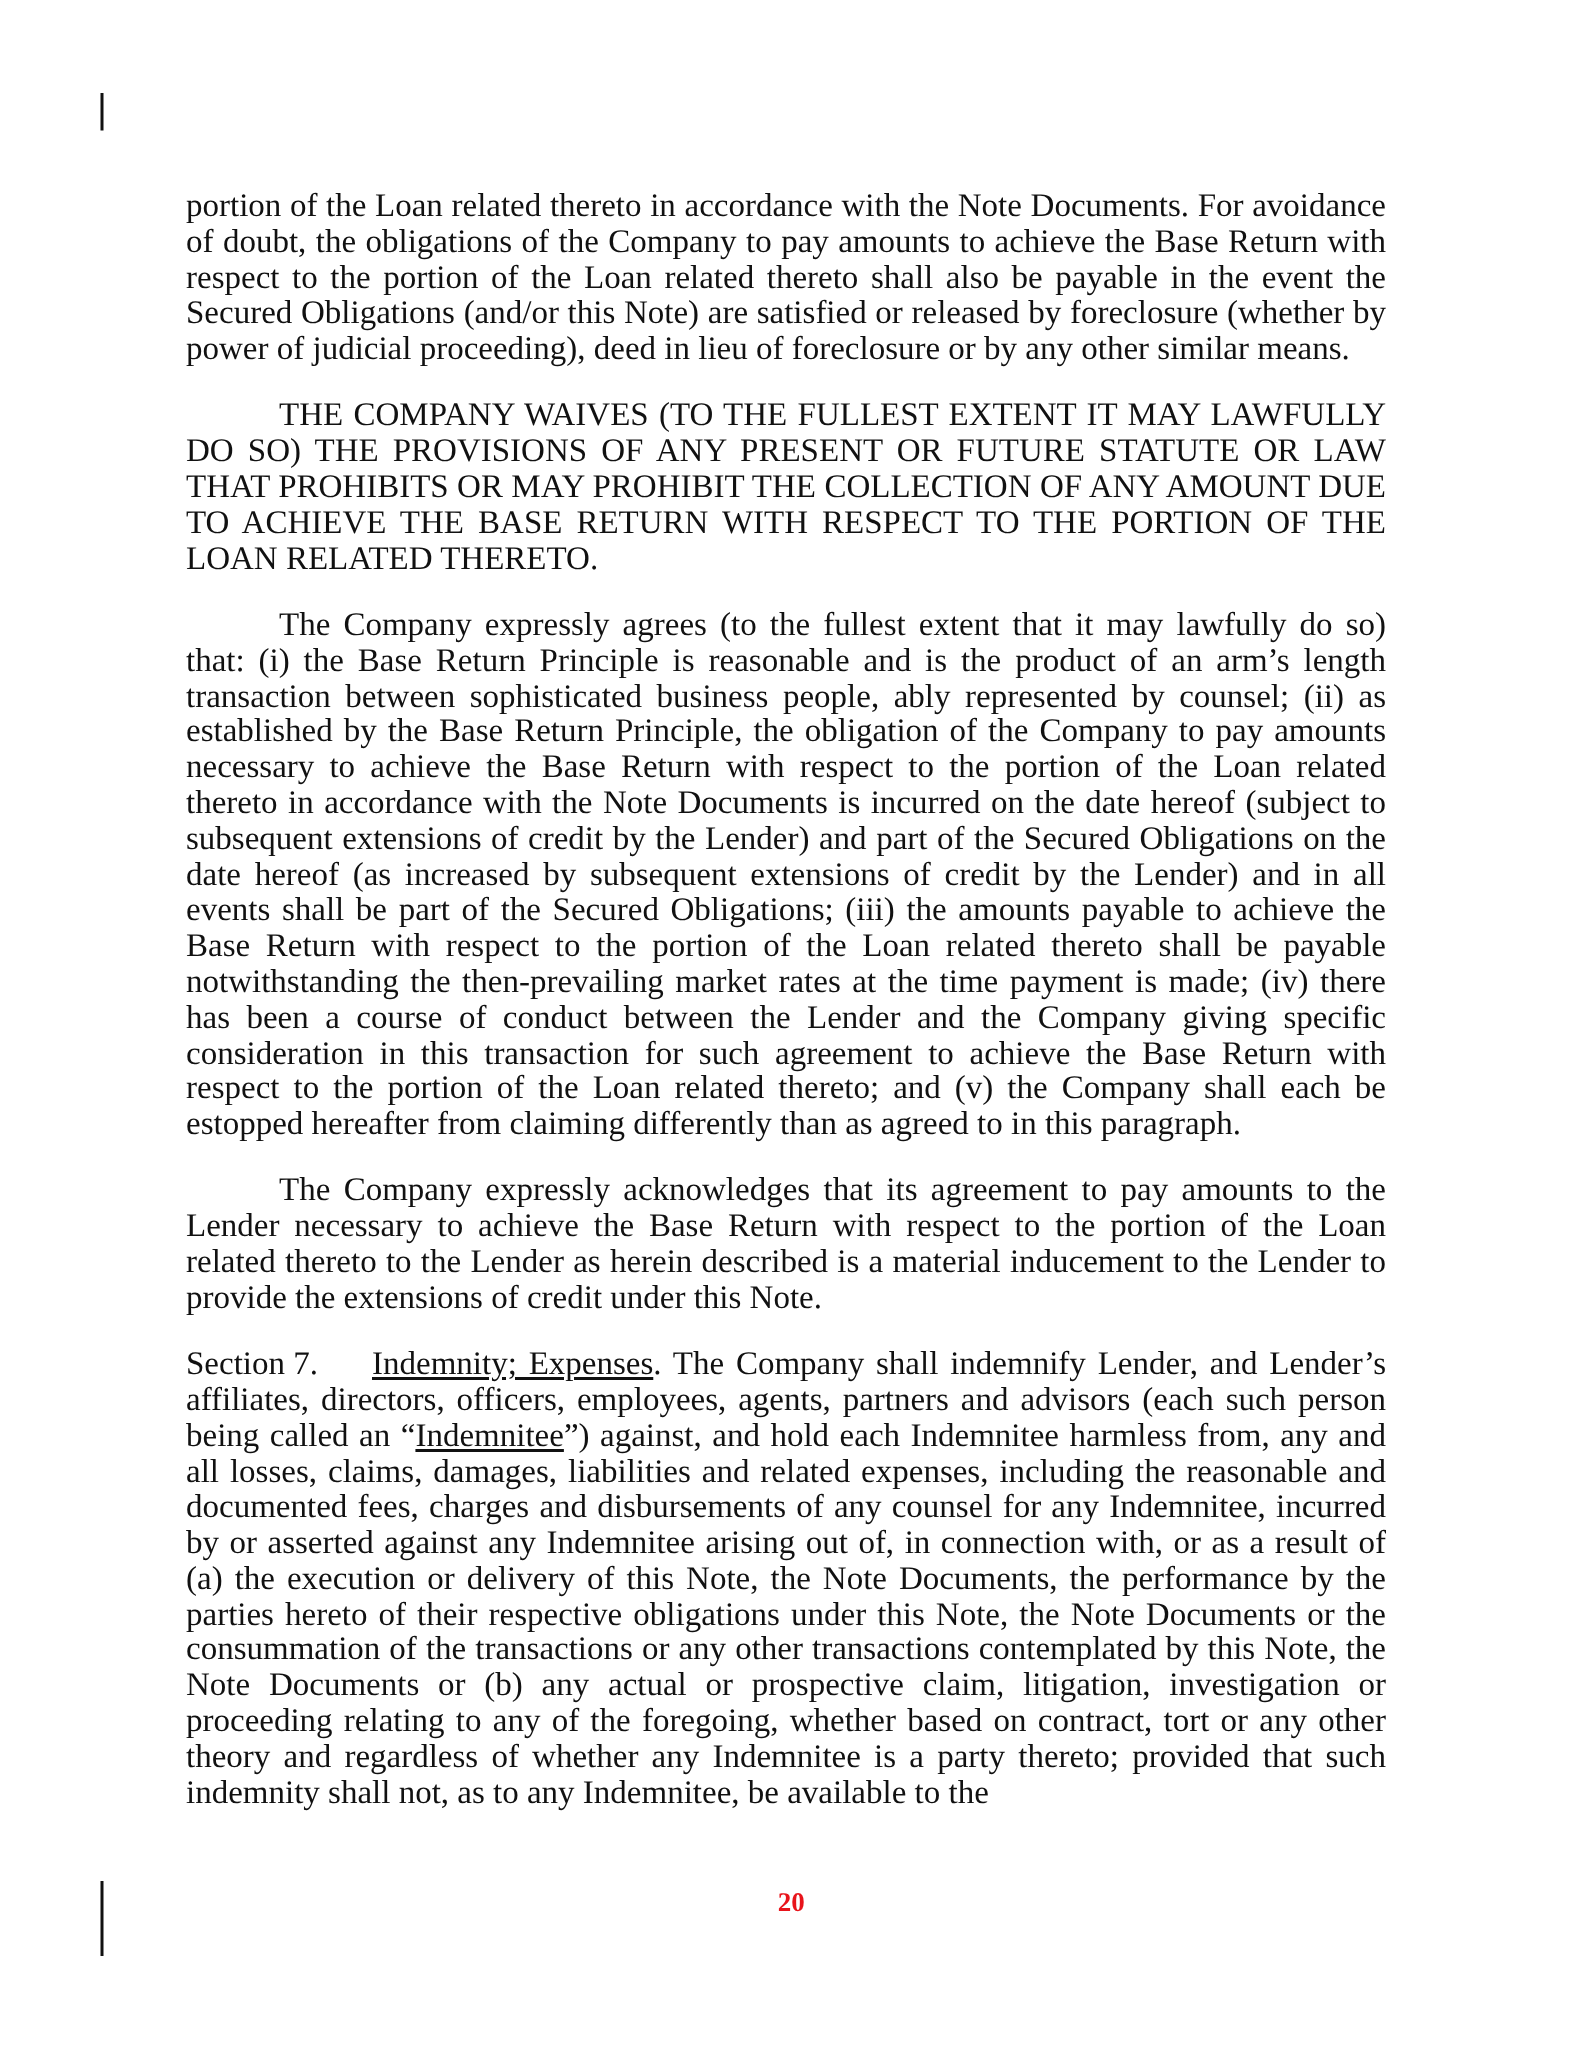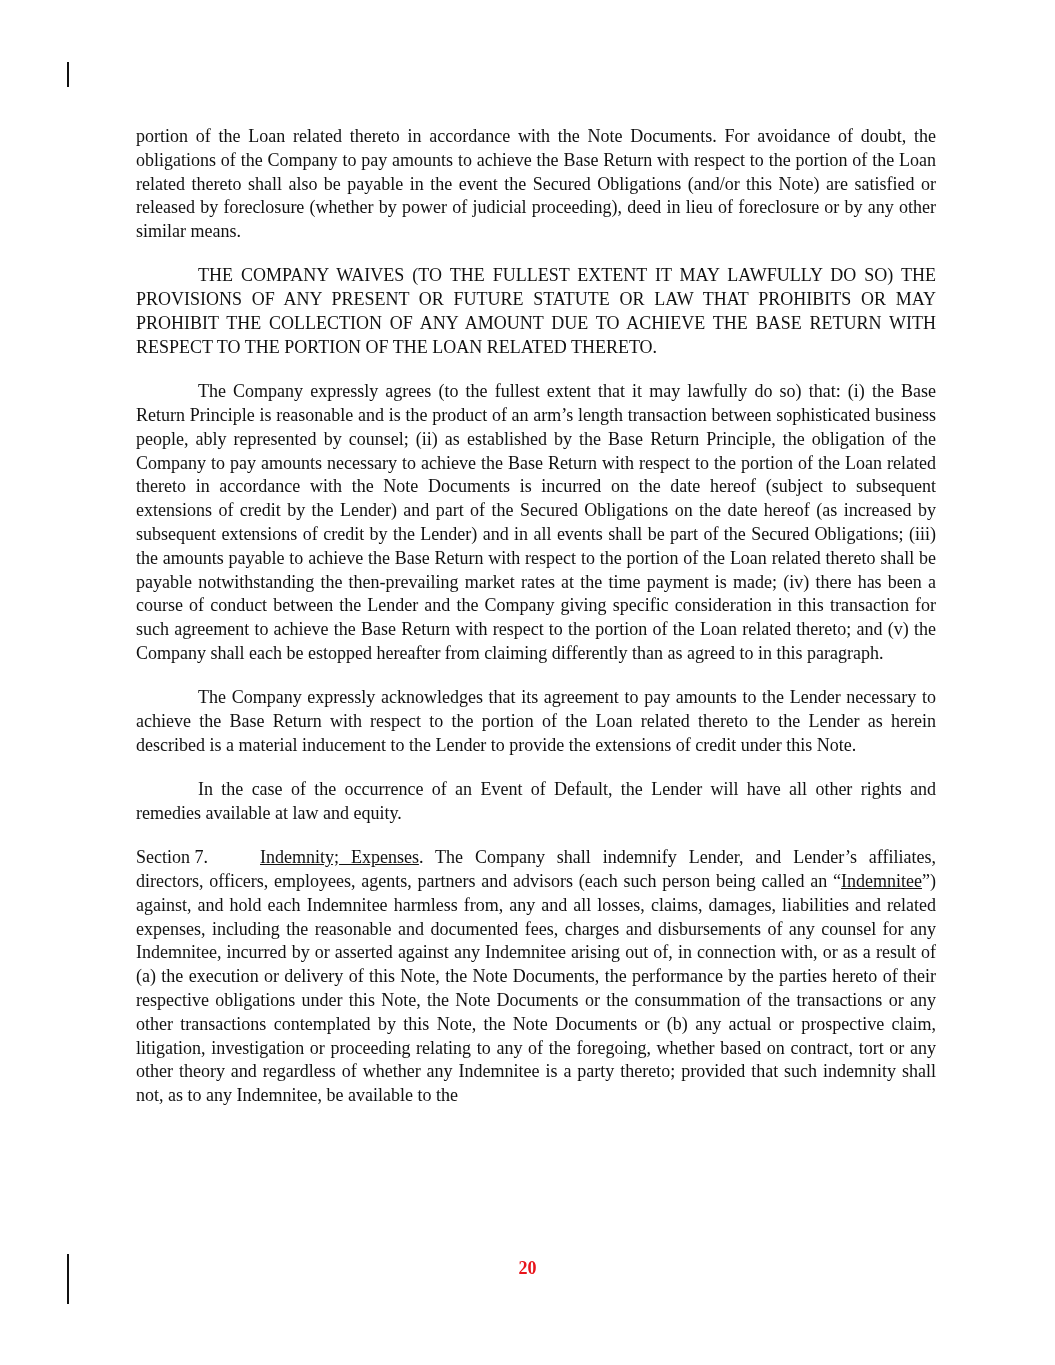--- a/index.html
+++ b/index.html
@@ -19,24 +19,24 @@
       position: absolute;
       left: 67px;
       width: 2px;
       background: #111111;
     }
     .change-bar.top { top: 62px; height: 25px; }
     .change-bar.bottom { top: 1254px; height: 50px; }
 
     .page-body {
       position: absolute;
-      left: 136px;
+      left: 124px;
       top: 125px;
       width: 800px;
-      font-size: 18px;
+      font-size: 22px;
       line-height: 23.8px;
     }
     .para {
       margin: 0 0 20.5px 0;
       text-align: justify;
       text-align-last: left;
     }
     .para.indent { text-indent: 62px; }
     .u { text-decoration: underline; font-family: Liberation Serif, serif; }
     .i { }
@@ -56,19 +56,18 @@
 </head>
 <body>
 
 <div class="change-bar top"></div>
 
 <div class="page-body">
   <p class="para">portion of the Loan related thereto in accordance with the Note Documents.  For avoidance of doubt, the obligations of the Company to pay amounts to achieve the Base Return with respect to the portion of the Loan related thereto shall also be payable in the event the Secured Obligations (and/or this Note) are satisfied or released by foreclosure (whether by power of judicial proceeding), deed in lieu of foreclosure or by any other similar means.</p>
   <p class="para indent">THE COMPANY WAIVES (TO THE FULLEST EXTENT IT MAY LAWFULLY DO SO) THE PROVISIONS OF ANY PRESENT OR FUTURE STATUTE OR LAW THAT PROHIBITS OR MAY PROHIBIT THE COLLECTION OF ANY AMOUNT DUE TO ACHIEVE THE BASE RETURN WITH RESPECT TO THE PORTION OF THE LOAN RELATED THERETO.</p>
   <p class="para indent">The Company expressly agrees (to the fullest extent that it may lawfully do so) that: (i) the Base Return Principle is reasonable and is the product of an arm’s length transaction between sophisticated business people, ably represented by counsel; (ii) as established by the Base Return Principle, the obligation of the Company to pay amounts necessary to achieve the Base Return with respect to the portion of the Loan related thereto in accordance with the Note Documents is incurred on the date hereof (subject to subsequent extensions of credit by the Lender) and part of the Secured Obligations on the date hereof (as increased by subsequent extensions of credit by the Lender) and in all events shall be part of the Secured Obligations; (iii) the amounts payable to achieve the Base Return with respect to the portion of the Loan related thereto shall be payable notwithstanding the then-prevailing market rates at the time payment is made; (iv) there has been a course of conduct between the Lender and the Company giving specific consideration in this transaction for such agreement to achieve the Base Return with respect to the portion of the Loan related thereto; and (v) the Company shall each be estopped hereafter from claiming differently than as agreed to in this paragraph.</p>
   <p class="para indent">The Company expressly acknowledges that its agreement to pay amounts to the Lender necessary to achieve the Base Return with respect to the portion of the Loan related thereto to the Lender as herein described is a material inducement to the Lender to provide the extensions of credit under this Note.</p>
-  <p class="para indent">In the case of the occurrence of an Event of Default, the Lender will have all other rights and remedies available at law and equity.</p>
   <p class="para"><span class="sec-num">Section 7.</span><span class="u">Indemnity; Expenses</span><span>.</span><span>  The Company shall indemnify Lender, and Lender’s affiliates, directors, officers, employees, agents, partners and advisors (each such person being called an “</span><span class="u">Indemnitee</span><span>”) against, and hold each Indemnitee harmless from, any and all losses, claims, damages, liabilities and related expenses, including the reasonable and documented fees, charges and disbursements of any counsel for any Indemnitee, incurred by or asserted against any Indemnitee arising out of, in connection with, or as a result of (a) the execution or delivery of this Note, the Note Documents, the performance by the parties hereto of their respective obligations under this Note, the Note Documents or the consummation of the transactions or any other transactions contemplated by this Note, the Note Documents or (b) any actual or prospective claim, litigation, investigation or proceeding relating to any of the foregoing, whether based on contract, tort or any other theory and regardless of whether any Indemnitee is a party thereto; </span><span class="i">provided</span><span> that such indemnity shall not, as to any Indemnitee, be available to the</span></p>
 </div>
 
 <div class="change-bar bottom"></div>
 
 <div class="page-number">20</div>
 
 </body></html>

